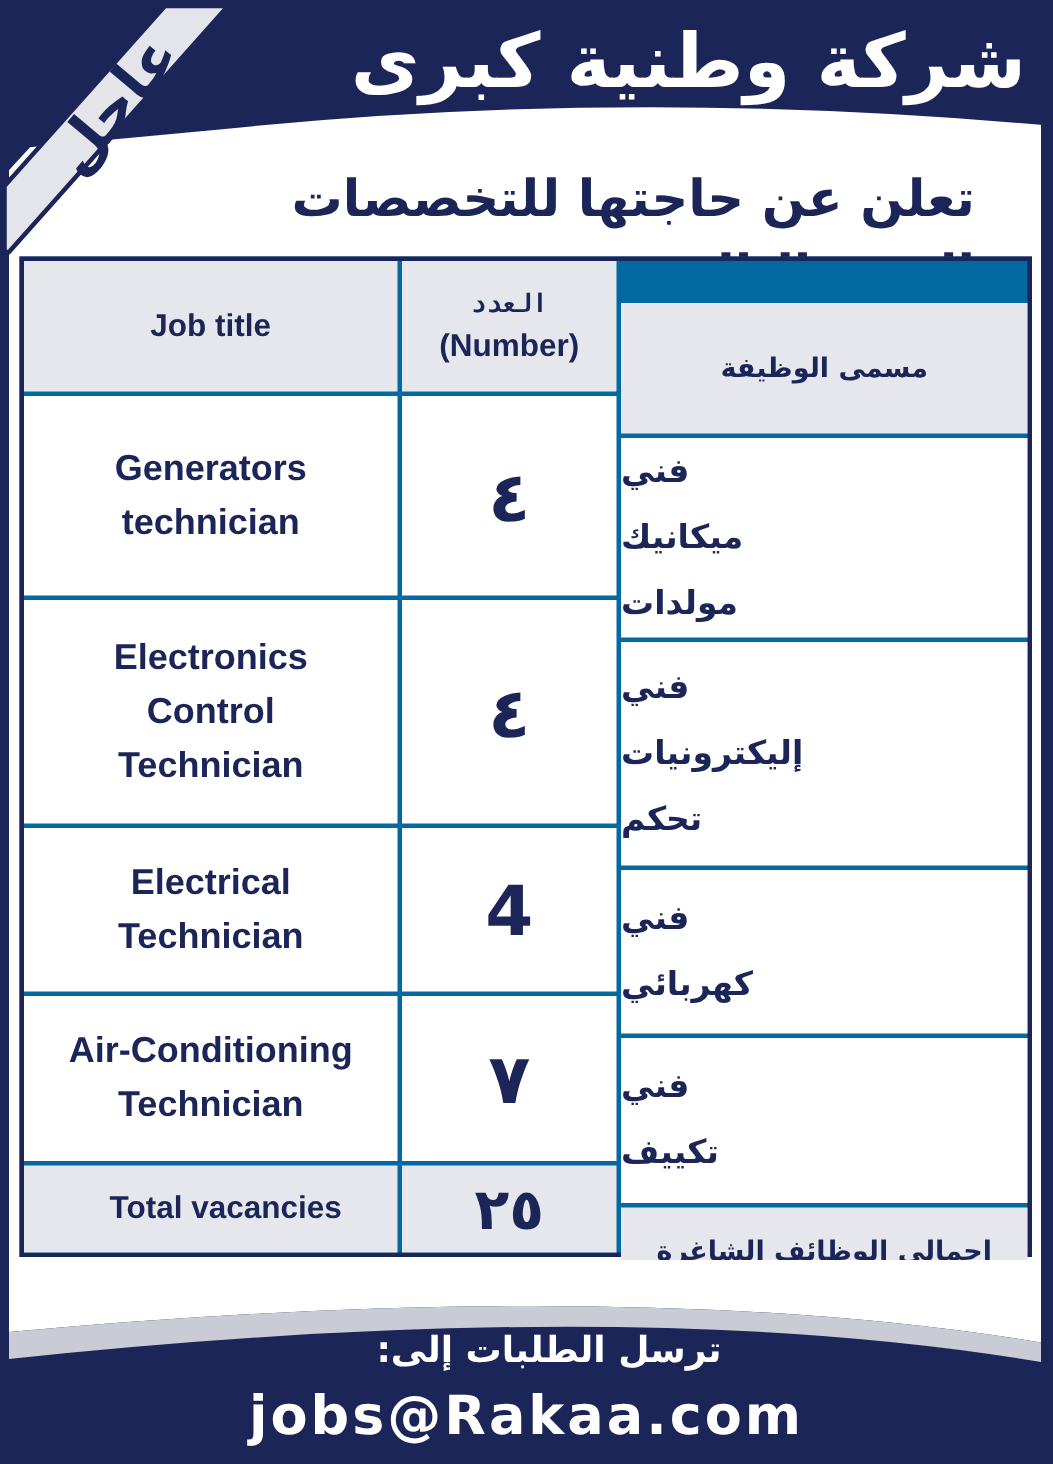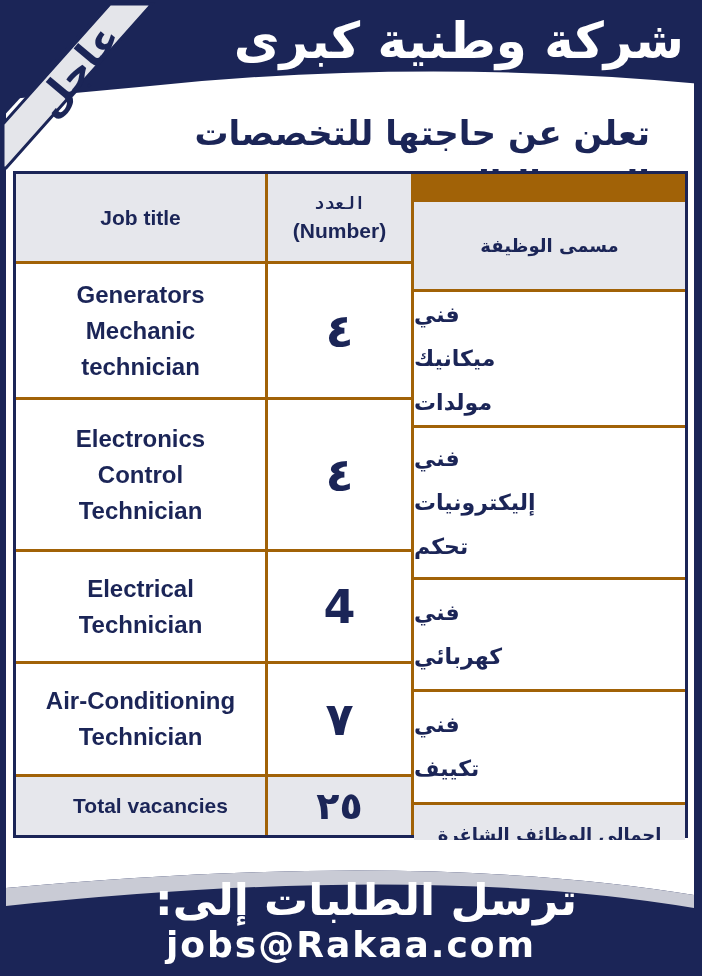--- a/index.html
+++ b/index.html
@@ -42,21 +42,21 @@
 
   .subtitle {
     position: absolute; right: 52px; top: 108px; width: 560px; height: 50px;
     color: #1b2557; font-weight: bold; font-size: 34px; line-height: 50px;
     text-align: right; direction: rtl; letter-spacing: -0.5px;
   }
 
   
   .table {
     position: absolute; left: 13px; top: 171px; width: 675px; height: 667px;
-    border: 3px solid #1b2557; background: #a16207;
+    border: 3px solid #1b2557; background: #0369a1;
   }
   .row { position: absolute; left: 0; width: 669px; display: block; }
   .cell {
     position: absolute; top: 0; height: 100%;
     display: flex; align-items: center; justify-content: center; text-align: center;
     color: #1b2557; font-weight: bold;
   }
   .c-en { left: 0; width: 249px; }
   .c-num { left: 252px; width: 143px; }
   .c-ar { left: 398px; width: 271px; direction: rtl; margin-top: 28px; }
@@ -80,21 +80,21 @@
 
   .en-total { font-size: 21px; font-family: "Liberation Sans", sans-serif; padding-left: 20px; }
   .num-total { font-size: 38px; }
   .ar-total { font-size: 18px; }
 
   
   .footer { position: absolute; left: 0; top: 840px; width: 702px; height: 136px; }
   .footer svg { position: absolute; left: 0; top: 0; }
   .send-to {
     position: absolute; left: 0; top: 38px; width: 702px; height: 44px;
-    color: #ffffff; font-weight: bold; font-size: 44px; line-height: 44px;
+    color: #ffffff; font-weight: bold; font-size: 24px; line-height: 44px;
     text-align: center; direction: rtl; padding-left: 30px;
   }
   .email {
     position: absolute; left: 0; top: 82px; width: 702px; height: 46px;
     color: #ffffff; font-weight: bold; font-size: 36px; line-height: 46px;
     text-align: center; font-family: "DejaVu Sans", sans-serif; letter-spacing: 2px;
   }
 </style>
 </head>
 <body>
@@ -127,21 +127,20 @@
       <div class="cell c-num num-head">
         <span class="ar-small">العدد</span>
         <span class="en-small">(Number)</span>
       </div>
       <div class="cell c-ar ar-head">مسمى الوظيفة</div>
     </div>
 
     <div class="row body" style="top:90px; height:133px;">
       <div class="cell c-en en-body">
         <span>Generators</span>
-        <span>Mechanic</span>
         <span>technician</span>
       </div>
       <div class="cell c-num num-body">٤</div>
       <div class="cell c-ar ar-body">
         <span>فني</span>
         <span>ميكانيك</span>
         <span>مولدات</span>
       </div>
     </div>
 

